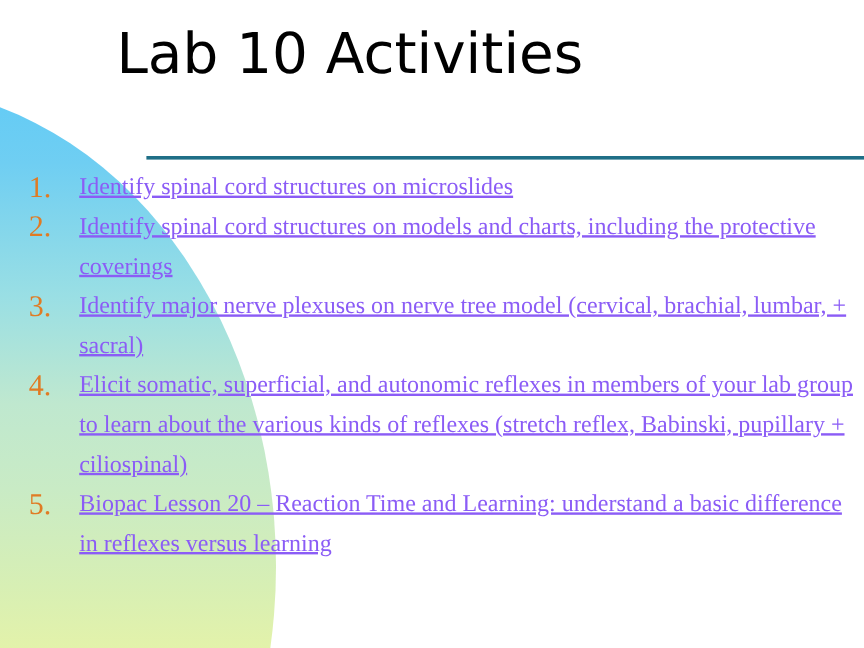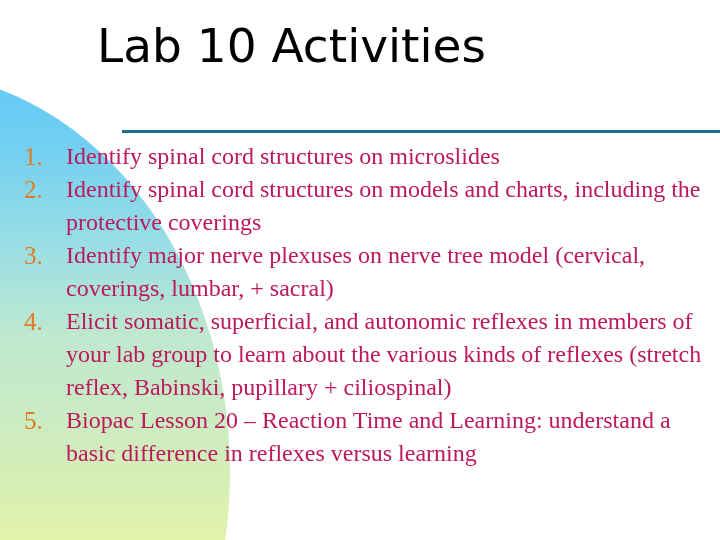--- a/index.html
+++ b/index.html
@@ -87,25 +87,26 @@
     padding-left: 10px;
     box-sizing: border-box;
     font-family: "Liberation Serif", "DejaVu Serif", serif;
     font-size: 25px;
     line-height: 33px;
     color: #e07b24;
   }
   .activity-text {
     flex: 1 1 auto;
     font-family: "Liberation Serif", "DejaVu Serif", serif;
-    font-size: 24px;
+    font-size: 20px;
     line-height: 33px;
-    color: #be185d;
+    color: #8b5cf6;
     text-indent: 0;
     padding-right: 4px;
+    text-decoration: underline;
   }
 </style>
 </head>
 <body>
 
 <div id="slide">
 
   <div id="deco-shape"></div>
 
   <div id="title">Lab 10 Activities</div>
@@ -116,21 +117,21 @@
     <li class="activity-item">
       <span class="activity-num">1.</span>
       <span class="activity-text">Identify spinal cord structures on microslides</span>
     </li>
     <li class="activity-item">
       <span class="activity-num">2.</span>
       <span class="activity-text">Identify spinal cord structures on models and charts, including the protective coverings</span>
     </li>
     <li class="activity-item">
       <span class="activity-num">3.</span>
-      <span class="activity-text">Identify major nerve plexuses on nerve tree model (cervical, coverings, lumbar, + sacral)</span>
+      <span class="activity-text">Identify major nerve plexuses on nerve tree model (cervical, brachial, lumbar, + sacral)</span>
     </li>
     <li class="activity-item">
       <span class="activity-num">4.</span>
       <span class="activity-text">Elicit somatic, superficial, and autonomic reflexes in members of your lab group to learn about the various kinds of reflexes (stretch reflex, Babinski, pupillary + ciliospinal)</span>
     </li>
     <li class="activity-item">
       <span class="activity-num">5.</span>
       <span class="activity-text">Biopac Lesson 20 – Reaction Time and Learning: understand a basic difference in reflexes versus learning</span>
     </li>
   </ol>

